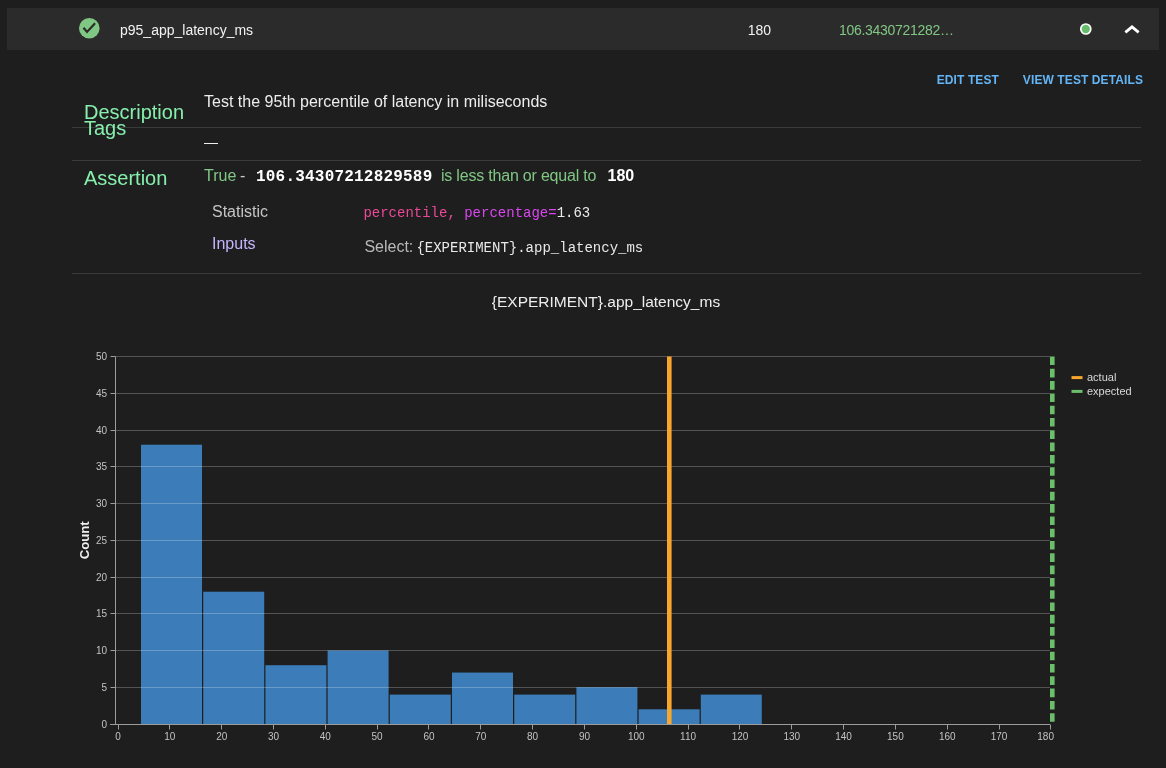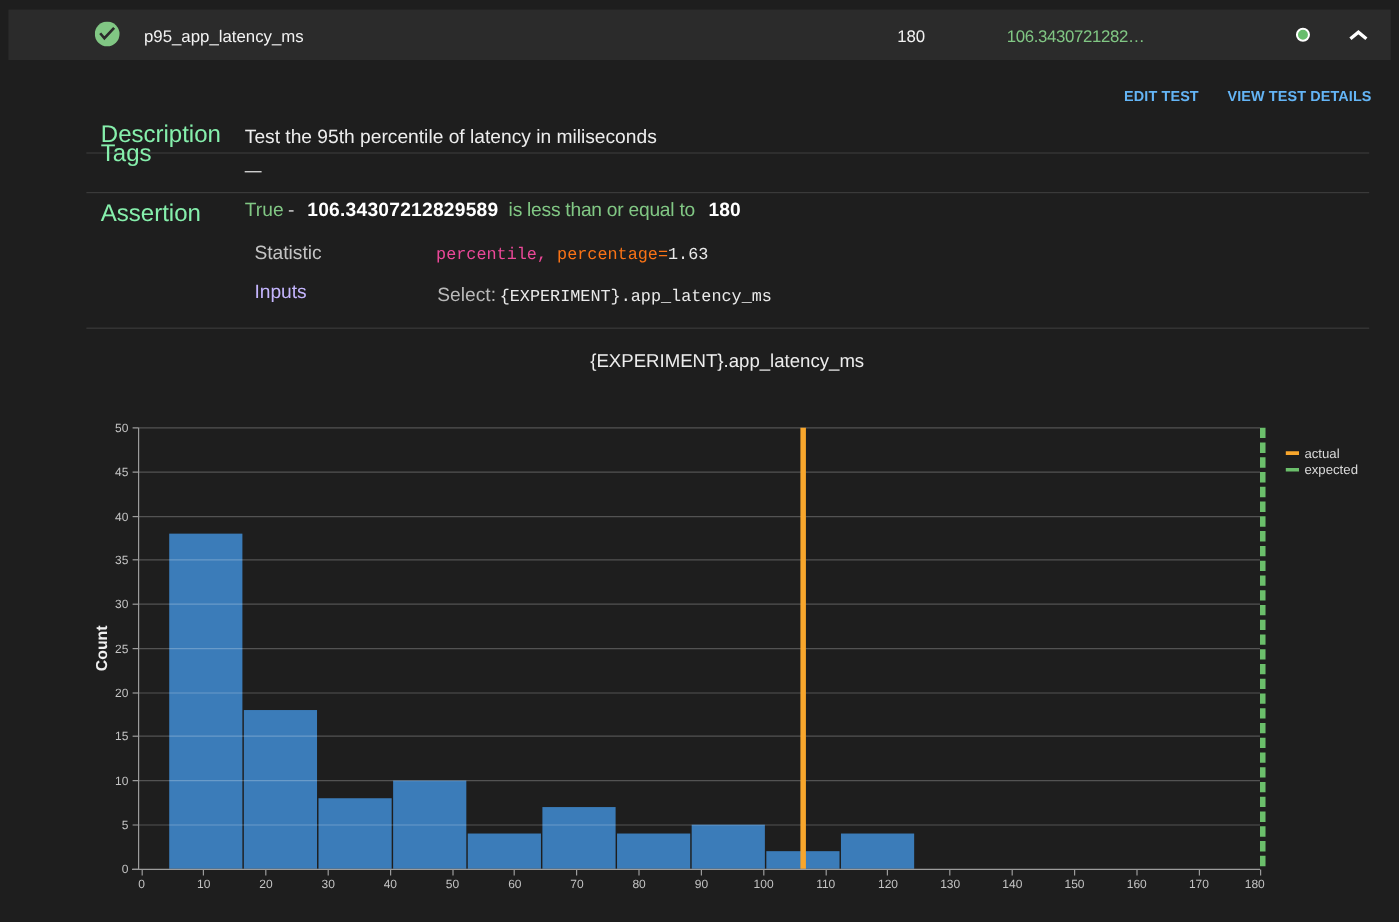--- a/index.html
+++ b/index.html
@@ -33,32 +33,32 @@
   </svg>
 
   <div class="abs link" style="right:167px;top:72.5px;">EDIT TEST</div>
   <div class="abs link" style="right:23px;top:72.5px;">VIEW TEST DETAILS</div>
 
   <div class="sep" style="top:127px"></div>
   <div class="sep" style="top:160px"></div>
   <div class="sep" style="top:273px"></div>
 
   <div class="abs lbl" style="left:84px;top:100.5px;">Description</div>
-  <div class="abs val" style="left:204px;top:106px;text-align:center;">Test the 95th percentile of latency in miliseconds</div>
+  <div class="abs val" style="left:204px;top:93px;text-align:center;">Test the 95th percentile of latency in miliseconds</div>
 
   <div class="abs lbl" style="left:84px;top:117px;">Tags</div>
   <div class="abs val" style="left:204px;top:134px;font-size:14px;">—</div>
 
   <div class="abs lbl" style="left:84px;top:166.5px;">Assertion</div>
   <div class="abs" style="left:204px;top:166.5px;font-size:16px;white-space:nowrap;">
-    <span class="green">True</span><span style="color:#c9c9c9;margin-left:3.7px;">-</span><span style="color:#fff;font-weight:700;margin-left:10.7px;letter-spacing:0.2px;">106.34307212829589</span><span class="green" style="margin-left:8.5px;letter-spacing:-0.2px;">is less than or equal to</span><span style="color:#fff;font-weight:700;margin-left:11.3px;">180</span>
+    <span class="green">True</span><span style="color:#c9c9c9;margin-left:3.7px;">-</span><span style="color:#fff;font-weight:700;margin-left:10.7px;letter-spacing:0.2px;font-family:Liberation Mono, monospace;">106.34307212829589</span><span class="green" style="margin-left:8.5px;letter-spacing:-0.2px;">is less than or equal to</span><span style="color:#fff;font-weight:700;margin-left:11.3px;">180</span>
   </div>
 
   <div class="abs" style="left:212px;top:202.5px;font-size:16px;color:#c4c4c4;">Statistic</div>
-  <div class="abs mono" style="left:363.4px;top:205px;"><span style="color:#ec4899">percentile, </span><span style="color:#f97316">percentage=</span><span style="color:#e9e9e9">1.63</span></div>
+  <div class="abs mono" style="left:363.4px;top:205px;"><span style="color:#ec4899">percentile, </span><span style="color:#d946ef">percentage=</span><span style="color:#e9e9e9">1.63</span></div>
 
   <div class="abs" style="left:212px;top:234.5px;font-size:16px;color:#c4b5fd;">Inputs</div>
   <div class="abs" style="left:364.4px;top:238px;white-space:nowrap;"><span style="font-size:16px;color:#b9b9b9;">Select:</span><span class="mono" style="color:#e9e9e9;margin-left:3.1px;">{EXPERIMENT}.app_latency_ms</span></div>
 
   <div class="abs" style="left:606px;top:293px;transform:translateX(-50%);color:#ededed;font-size:15.5px;">{EXPERIMENT}.app_latency_ms</div>
 
   <svg class="abs" style="left:0;top:330px" width="1166" height="438" id="chart">
     <rect x="141.0" y="114.70" width="61.0" height="279.30" fill="#3b7cb9"></rect>
     <rect x="203.2" y="261.70" width="61.0" height="132.30" fill="#3b7cb9"></rect>
     <rect x="265.4" y="335.20" width="61.0" height="58.80" fill="#3b7cb9"></rect>

